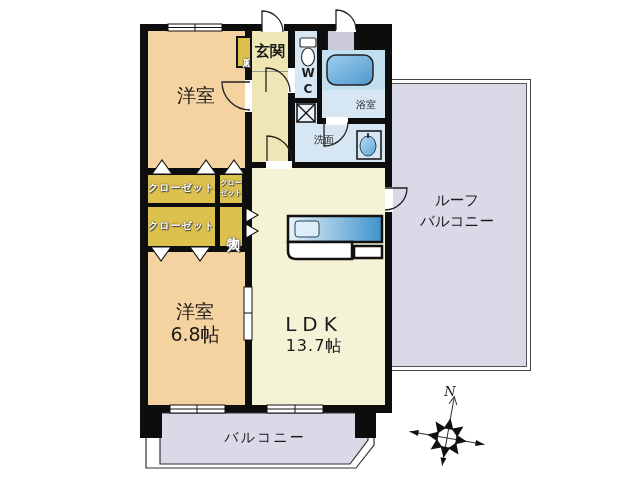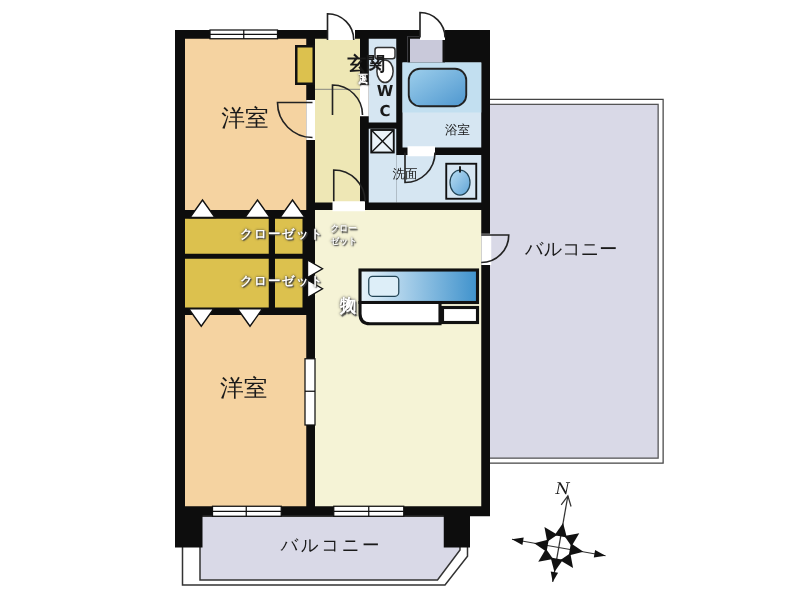--- a/index.html
+++ b/index.html
@@ -2,21 +2,21 @@
 <html><head>
 <meta charset="utf-8">
 <style>
   html,body{margin:0;padding:0;background:#fff;}
   .canvas{position:relative;width:640px;height:480px;background:#ffffff;overflow:hidden;
           font-family:"DejaVu Sans",sans-serif;}
   .abs{position:absolute;}
   .room{position:absolute;}
   .lbl{position:absolute;color:#1a1a1a;text-align:center;line-height:1.2;white-space:nowrap;}
   .lbl div{display:block;}
-  .goldlbl{color:#ffffff;font-weight:bold;text-shadow:0 0 2px #333,1px 1px 1px #444;margin-left:44px;}
+  .goldlbl{color:#ffffff;font-weight:bold;text-shadow:0 0 2px #333,1px 1px 1px #444;}
   .vert{writing-mode:vertical-rl;text-orientation:upright;}
   .wall{background:#0d0d0d;}
   svg{position:absolute;left:0;top:0;pointer-events:none;}
 </style>
 </head>
 <body>
 
 <div class="canvas">
 
   <div class="abs" style="left:379px;top:79px;width:150px;height:290px;background:#fff;border:1px solid #444;">
@@ -163,21 +163,21 @@
         <polygon points="0,-20 -5,-9 5,-9" transform="rotate(225)"></polygon>
         <polygon points="0,-20 -5,-9 5,-9" transform="rotate(270)"></polygon>
         <polygon points="0,-20 -5,-9 5,-9" transform="rotate(315)"></polygon>
       </g>
     </g>
   </svg>
 
   <div class="lbl" style="left:148px;top:84px;width:96px;font-size:19px;">
     <div>洋室</div>
   </div>
-  <div class="lbl" style="left:250px;top:42px;width:40px;font-size:15px;font-weight:bold;margin-left:23px;">
+  <div class="lbl" style="left:250px;top:42px;width:40px;font-size:15px;font-weight:bold;">
     <div>玄関</div>
   </div>
   <div class="lbl vert" style="left:297px;top:62px;width:18px;height:40px;font-size:12px;font-weight:bold;letter-spacing:2px;">WC</div>
   <div class="lbl" style="left:326px;top:99px;width:50px;font-size:10px;text-align:right;">
     <div>浴室</div>
   </div>
   <div class="lbl" style="left:299px;top:134px;width:50px;font-size:10px;">
     <div>洗面</div>
   </div>
   <div class="lbl goldlbl vert" style="left:238px;top:39px;width:13px;height:28px;font-size:7.5px;">下足入</div>
@@ -187,22 +187,28 @@
   <div class="lbl goldlbl" style="left:219px;top:179px;width:24px;font-size:7px;line-height:1.4;">
     <div>クロー</div>
       <div>ゼット</div>
   </div>
   <div class="lbl goldlbl" style="left:148px;top:220px;width:67px;font-size:10px;letter-spacing:1px;">
     <div>クローゼット</div>
   </div>
   <div class="lbl goldlbl vert" style="left:222px;top:209px;width:19px;height:36px;font-size:13px;">物入</div>
   <div class="lbl" style="left:146px;top:300px;width:98px;font-size:19px;">
     <div>洋室</div>
+      <div>6.8帖</div>
+  </div>
+  <div class="lbl" style="left:250px;top:312px;width:128px;">
+    <div style="font-size:20px;letter-spacing:6px;">LDK</div>
+    <div style="font-size:16px;letter-spacing:1px;">13.7帖</div>
   </div>
   <div class="lbl" style="left:398px;top:190px;width:118px;font-size:14.5px;line-height:1.45;">
+    <div>ルーフ</div>
       <div>バルコニー</div>
   </div>
   <div class="lbl" style="left:198px;top:429px;width:134px;font-size:14px;letter-spacing:2px;">
     <div>バルコニー</div>
   </div>
   <div class="lbl" style="left:440px;top:384px;width:20px;font-size:13px;font-style:italic;font-family:'DejaVu Serif',serif;">N</div>
 
 </div>
 
 </body></html>

